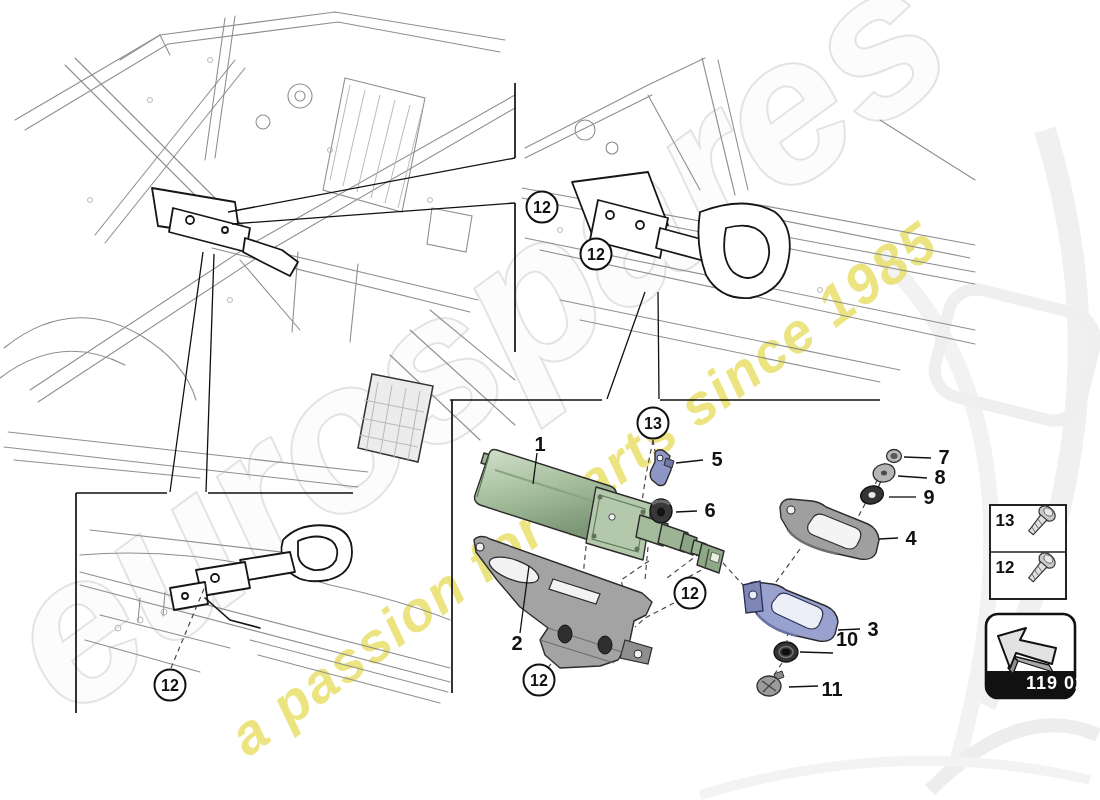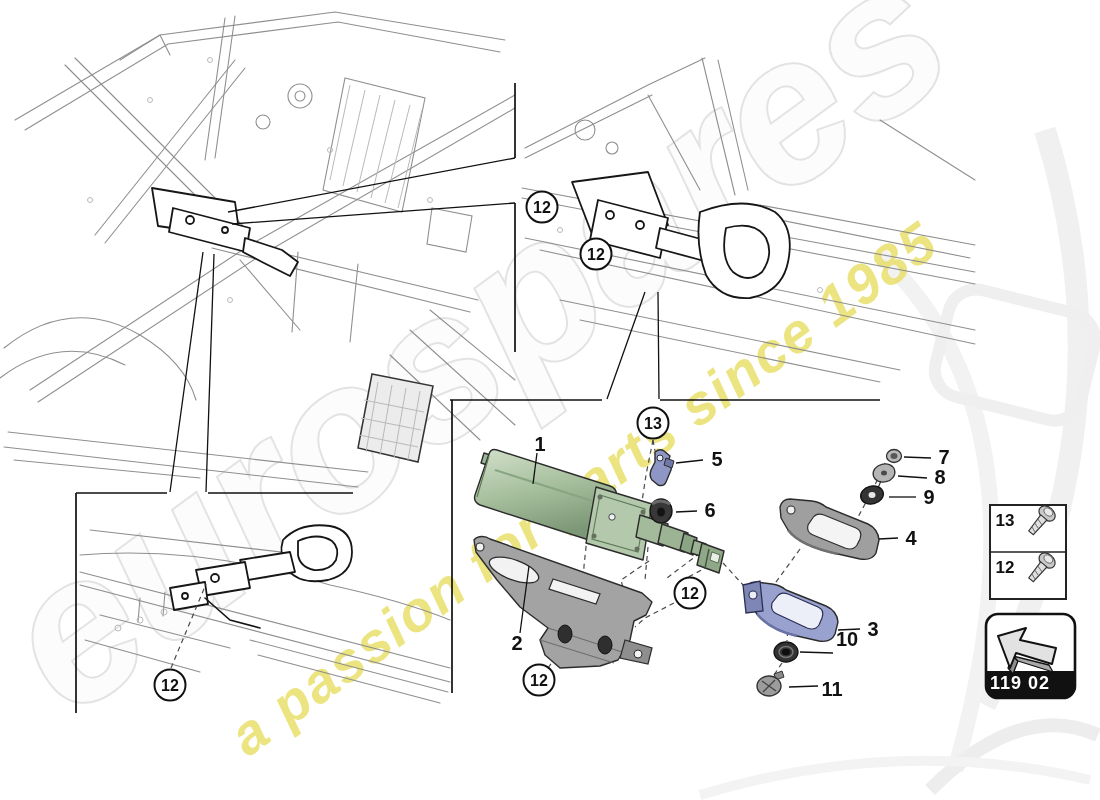--- a/index.html
+++ b/index.html
@@ -16,21 +16,21 @@
   .frm{stroke:#111;stroke-width:1.7;fill:none;}
   .pp{stroke:#2c2c2c;stroke-width:1.4;stroke-linejoin:round;}
   
   .plabel{position:absolute;transform:translate(-50%,-50%);font-weight:bold;
           font-size:20px;color:#111;line-height:1;}
   .callout{position:absolute;width:33px;height:33px;border:2.4px solid #111;border-radius:50%;
            background:#fff;transform:translate(-50%,-50%);display:flex;align-items:center;
            justify-content:center;font-weight:bold;font-size:16px;color:#111;box-sizing:border-box;}
   .legend-num{position:absolute;transform:translate(-50%,-50%);font-weight:bold;font-size:17px;color:#111;}
   #badge-code{position:absolute;left:986px;top:673px;width:68px;text-align:center;
-              font-weight:bold;font-size:18px;color:#fff;letter-spacing:1px;}
+              font-weight:bold;font-size:18px;color:#fff;letter-spacing:1px;padding-left:36px;}
 </style>
 </head>
 <body>
 
 <div id="stage">
 
   <svg width="1100" height="800" viewBox="0 0 1100 800">
     <path d="M1045,130 Q1135,420 985,705" stroke="#f0f0f0" stroke-width="22" fill="none"></path>
     <path d="M880,255 Q1055,420 955,770" stroke="#f2f2f2" stroke-width="16" fill="none"></path>
     <path d="M930,790 Q1020,700 1098,735" stroke="#ededed" stroke-width="14" fill="none"></path>

